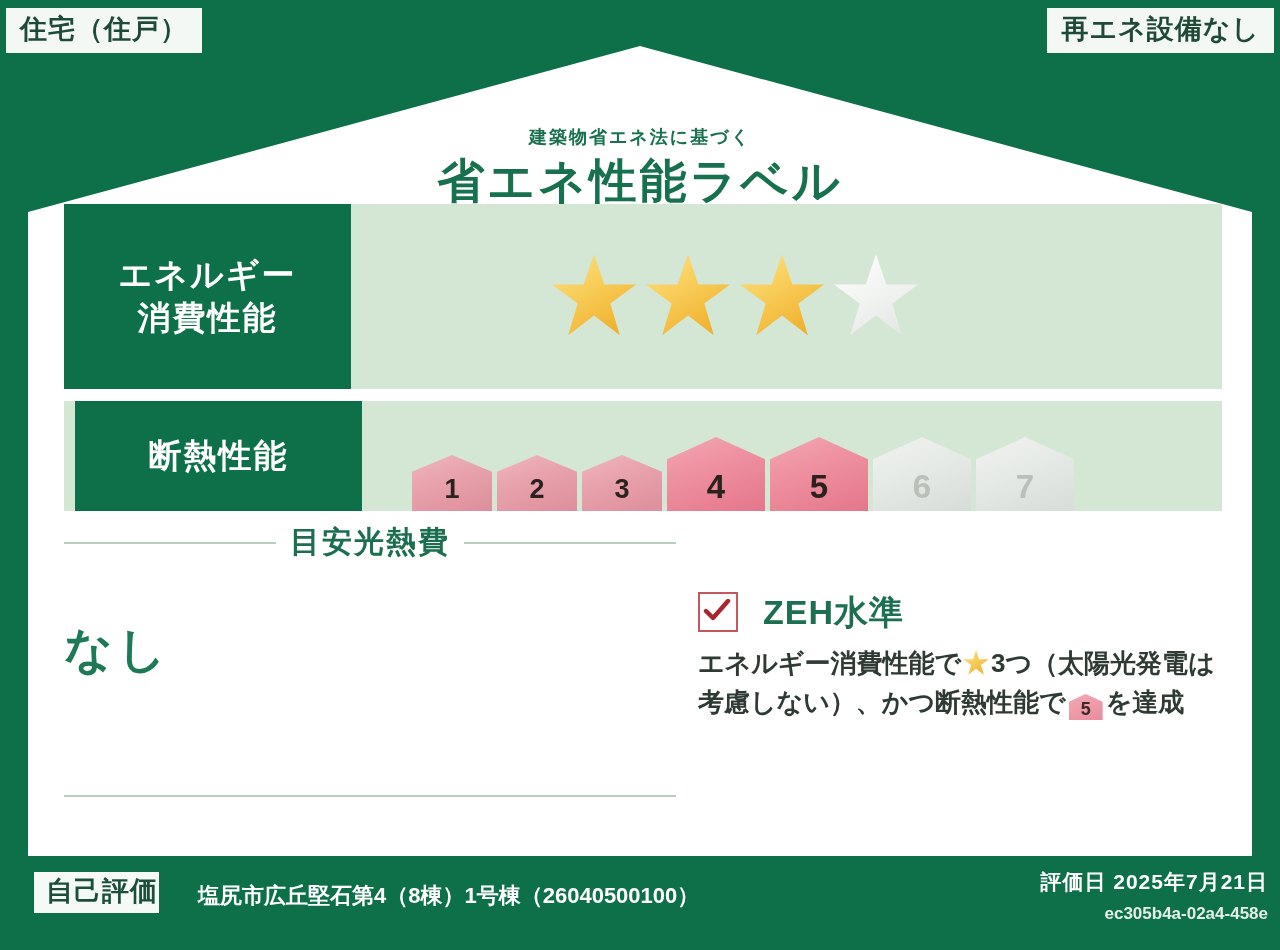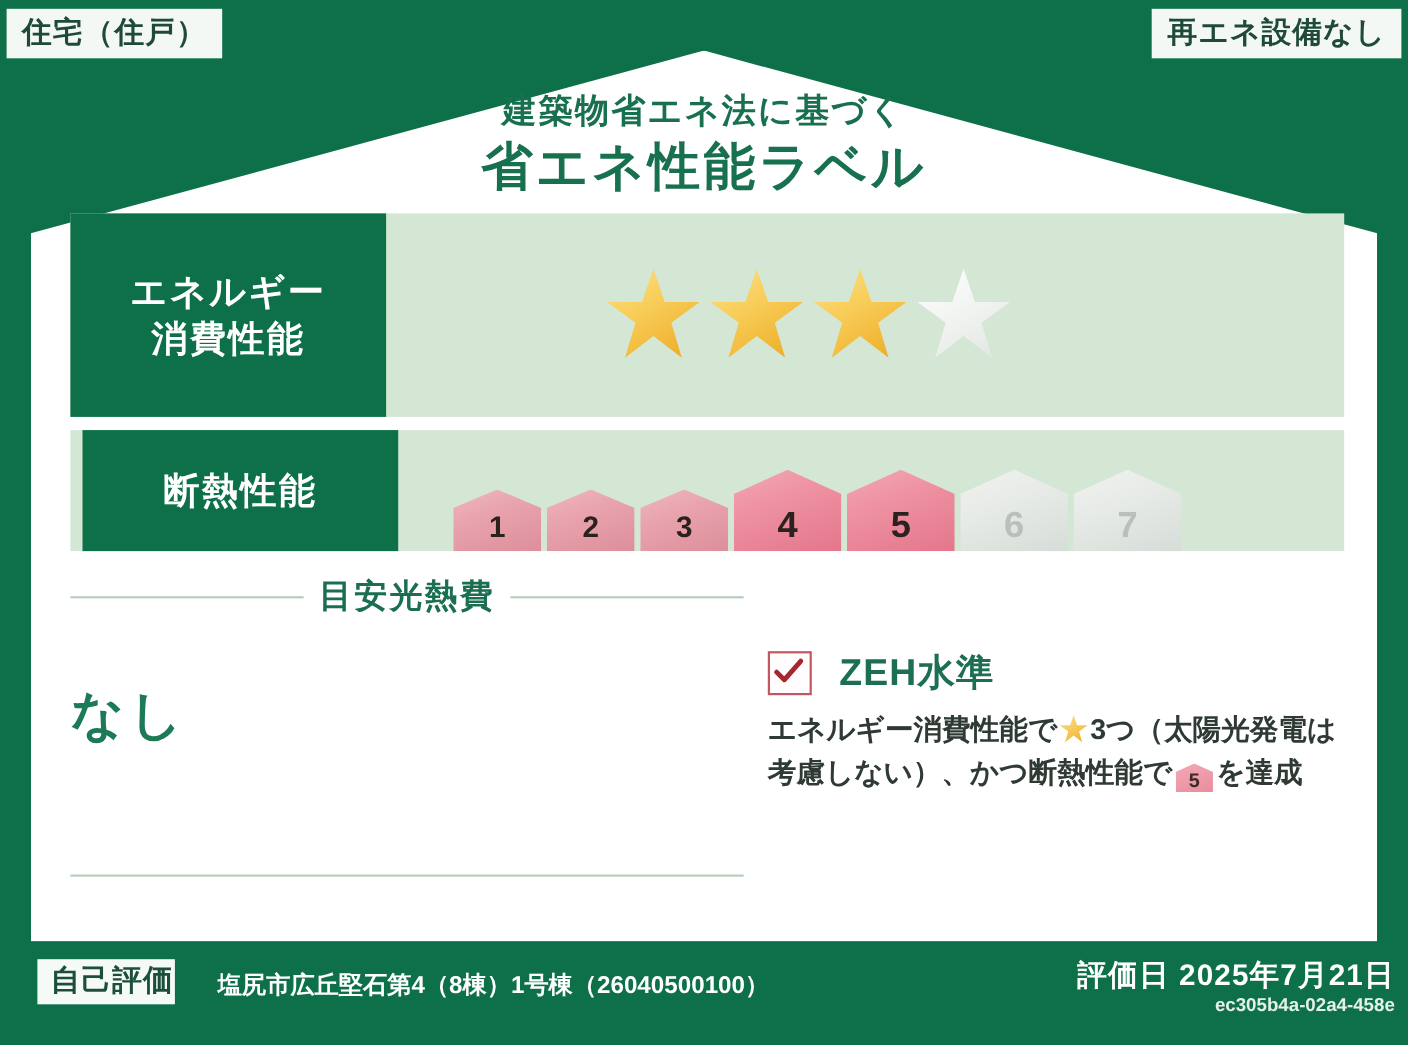--- a/index.html
+++ b/index.html
@@ -49,40 +49,41 @@
 
   
   .title-wrap {
     position: absolute;
     left: 0;
     top: 84px;
     width: 1280px;
     text-align: center;
   }
   .title-sub {
-    font-size: 31px;
+    font-size: 18px;
     font-weight: 700;
     color: #18704f;
     letter-spacing: 2px;
     line-height: 1.1;
+    margin-top: 44px;
   }
   .title-main {
     margin-top: 7px;
     font-size: 47px;
     font-weight: 700;
     color: #17704e;
     letter-spacing: 3px;
     line-height: 1.1;
   }
 
   
   .rows {
     position: absolute;
     left: 64px;
-    top: 194px;
+    top: 204px;
     width: 1158px;
   }
   .metric-row {
     display: flex;
     align-items: stretch;
     background: #d4e6d4;
     height: 185px;
     margin-bottom: 12px;
   }
   .metric-row.insulation { height: 110px; margin-bottom: 0; padding-left: 11px; }
@@ -297,21 +298,21 @@
     font-size: 22px;
     font-weight: 700;
     letter-spacing: 0px;
     white-space: nowrap;
   }
   .eval-date {
     position: absolute;
     right: 12px;
     top: 12px;
     color: #ffffff;
-    font-size: 27px;
+    font-size: 21px;
     font-weight: 700;
     letter-spacing: 1px;
     white-space: nowrap;
     text-align: center;
   }
   .eval-id {
     position: absolute;
     right: 12px;
     top: 48px;
     color: #e4f0e8;

